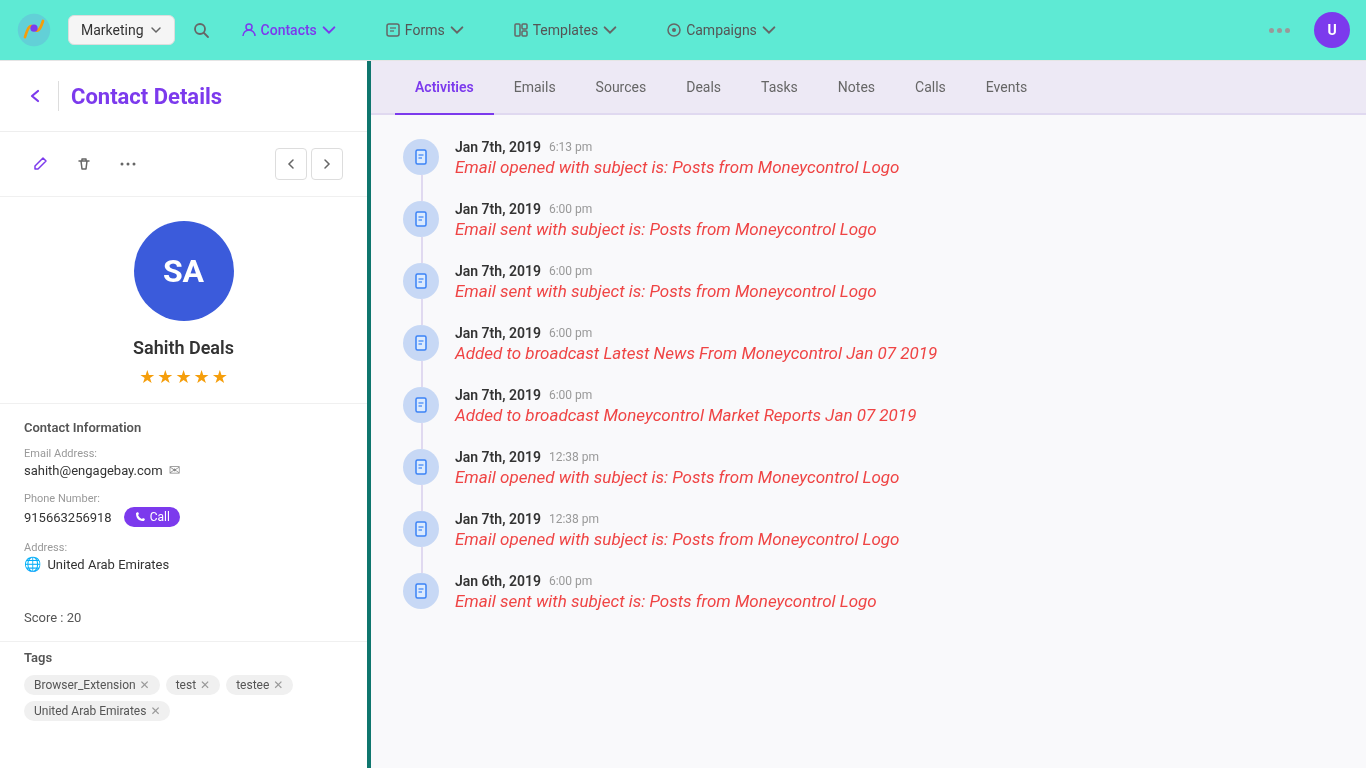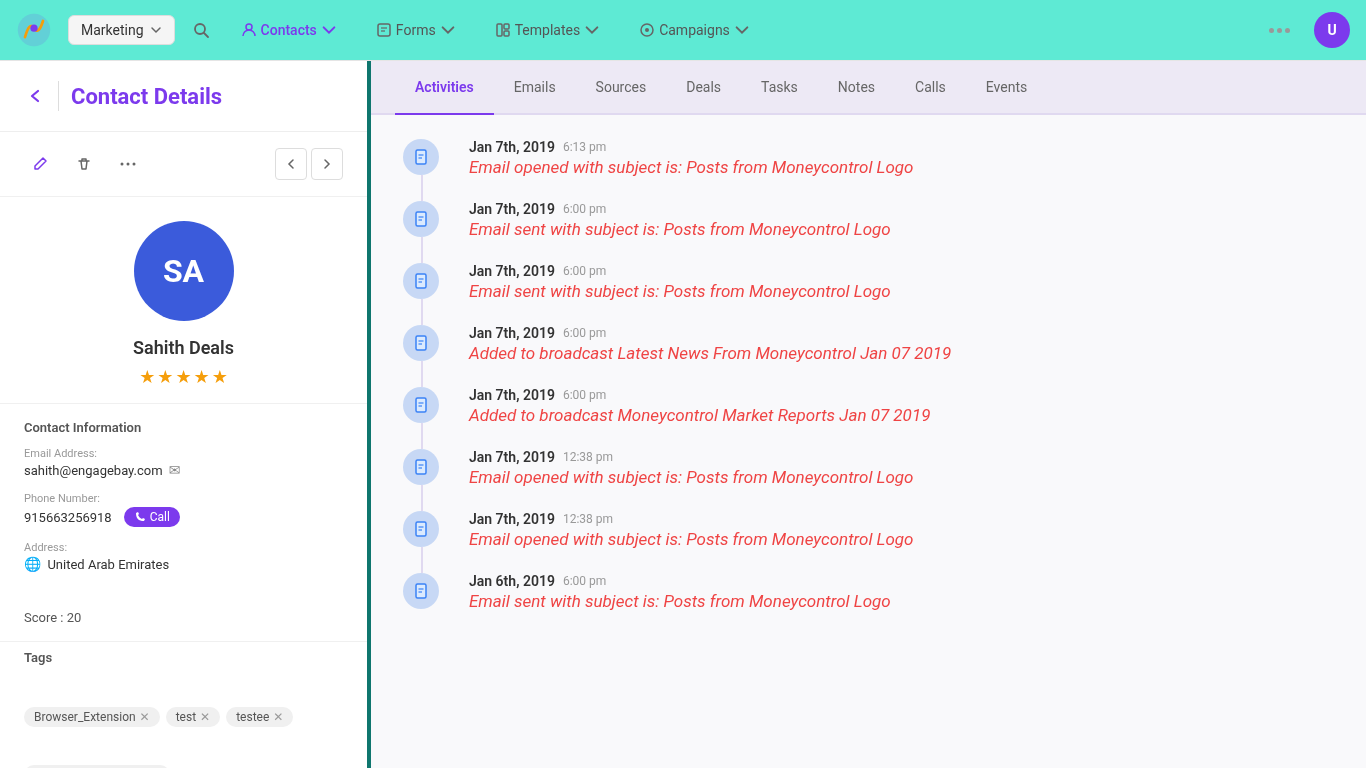--- a/index.html
+++ b/index.html
@@ -22,21 +22,21 @@
       width: 36px; height: 36px;
     }
     .workspace-select {
       display: flex; align-items: center; background: #f5f5f5; border: 1px solid #ddd;
       border-radius: 6px; padding: 6px 12px; cursor: pointer; gap: 6px; font-size: 14px; color: #333;
     }
     .search-icon-btn {
       width: 36px; height: 36px; display: flex; align-items: center; justify-content: center; cursor: pointer; color: #666;
     }
     .nav-items {
-      display: flex; align-items: center; gap: 11px; flex: 1;
+      display: flex; align-items: center; gap: 20px; flex: 1;
     }
     .nav-item {
       display: flex; align-items: center; gap: 4px; padding: 8px 14px; border-radius: 6px;
       cursor: pointer; font-size: 14px; color: #555; white-space: nowrap;
     }
     .nav-item.active { color: #7c3aed; font-weight: 500; }
     .nav-item svg { width: 16px; height: 16px; }
     .nav-dots {
       display: flex; align-items: center; gap: 3px; padding: 8px; cursor: pointer;
     }
@@ -101,21 +101,21 @@
     }
     .globe-icon { color: #888; font-size: 14px; }
     .score-section { padding: 8px 24px 16px; }
     .score-text { font-size: 13px; color: #555; }
 
     .tags-section { padding: 8px 24px 16px; border-top: 1px solid #f0f0f0; }
     .tags-title { font-size: 13px; font-weight: 600; color: #555; margin-bottom: 10px; }
     .tags-wrap { display: flex; flex-wrap: wrap; gap: 6px; }
     .tag {
       display: flex; align-items: center; gap: 4px; background: #f0f0f0;
-      border-radius: 12px; padding: 3px 10px; font-size: 12px; color: #555; margin-top: 32px;
+      border-radius: 12px; padding: 3px 10px; font-size: 12px; color: #555;
     }
     .tag-close { cursor: pointer; color: #999; font-size: 12px; }
 
     
     .main-content {
       flex: 1; background: #f9f9fb; overflow-y: auto; display: flex; flex-direction: column;
     }
 
     
     .tabs-bar {
@@ -128,21 +128,21 @@
     .tab.active { color: #7c3aed; font-weight: 600; }
     .tab.active::after {
       content: ''; position: absolute; bottom: -2px; left: 0; right: 0; height: 2px; background: #7c3aed;
     }
 
     
     .activity-list {
       padding: 24px 32px; flex: 1;
     }
     .activity-item {
-      display: flex; align-items: flex-start; gap: 30px; margin-bottom: 24px; position: relative;
+      display: flex; align-items: flex-start; gap: 16px; margin-bottom: 24px; position: relative;
     }
     .activity-line {
       position: absolute; left: 18px; top: 36px; bottom: -24px; width: 2px; background: #e0d9f0;
     }
     .activity-icon {
       width: 36px; height: 36px; border-radius: 50%; background: #c7d8f5;
       display: flex; align-items: center; justify-content: center; flex-shrink: 0; z-index: 1;
     }
     .activity-icon svg { width: 16px; height: 16px; color: #3b82f6; }
     .activity-body { flex: 1; }

